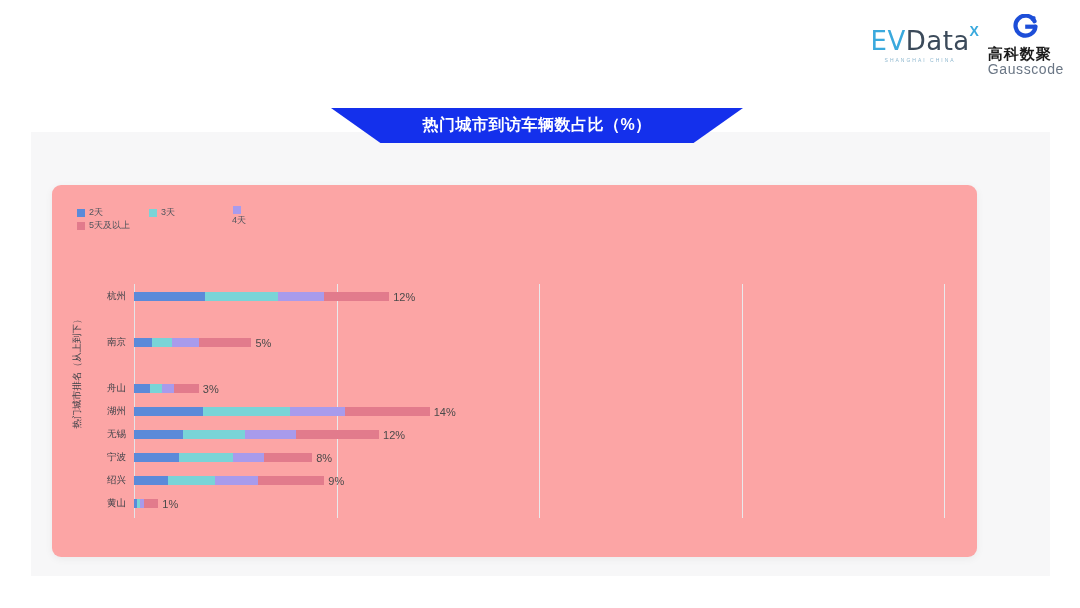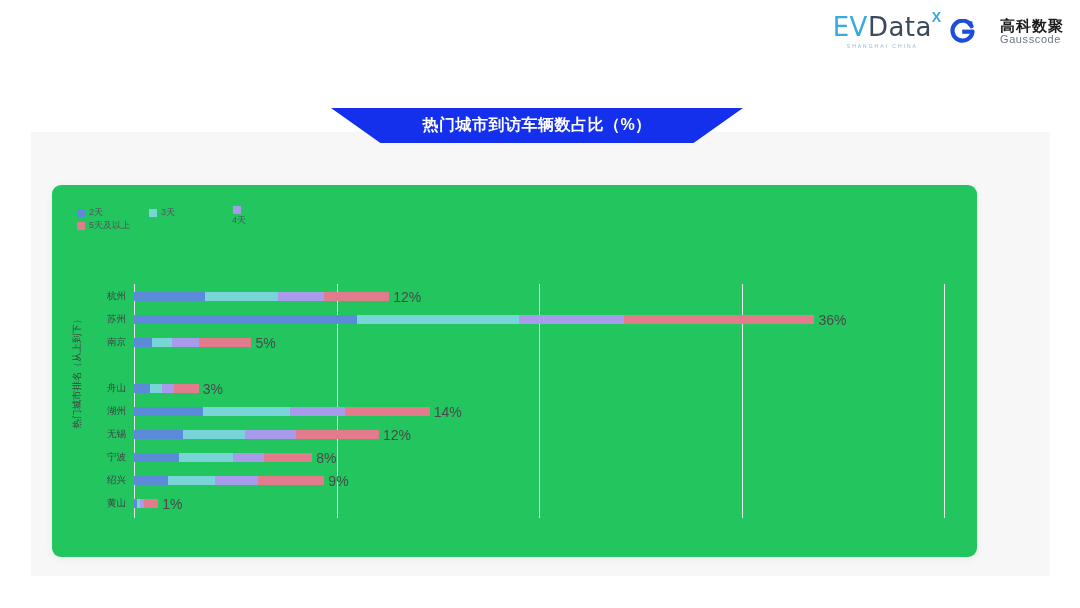--- a/index.html
+++ b/index.html
@@ -52,40 +52,41 @@
   .logo-evdata .sub {
     font-size: 5px;
     letter-spacing: 2px;
     color: #8fb8cf;
     margin-top: 3px;
     text-transform: uppercase;
   }
   .logo-gausscode {
     display: flex;
     align-items: center;
-    gap: 25px;
+    gap: 7px;
+    flex-direction: column;
   }
   .g-mark {
     width: 25px;
     height: 25px;
     position: relative;
   }
   .logo-gausscode .txt {
     display: flex;
     flex-direction: column;
     line-height: 1.05;
   }
   .logo-gausscode .cn {
     font-size: 15px;
     font-weight: 700;
     color: #1a1a1a;
     letter-spacing: 1px;
   }
   .logo-gausscode .en {
-    font-size: 11px;
+    font-size: 14px;
     color: #6a7685;
     letter-spacing: 0.6px;
   }
 
   
   .gray-panel {
     position: absolute;
     left: 31px;
     top: 132px;
     width: 1019px;
@@ -114,21 +115,21 @@
     letter-spacing: 0.5px;
   }
 
   
   .chart-card {
     position: absolute;
     left: 52px;
     top: 185px;
     width: 925px;
     height: 372px;
-    background: #22c55e;
+    background: #fca5a5;
     border-radius: 9px;
     box-shadow: 0 2px 9px rgba(0,0,0,0.055);
   }
 
   
   .legend {
     position: absolute;
     left: 25px;
     top: 21px;
     width: 420px;
@@ -208,21 +209,21 @@
     position: absolute;
     left: 82px;
     height: 9px;
     display: flex;
   }
   .row .bar .seg {
     height: 9px;
   }
   .row .value-label {
     position: absolute;
-    font-size: 14px;
+    font-size: 11px;
     color: #4a4a4a;
     white-space: nowrap;
   }
 </style>
 </head>
 <body>
 
 <div class="logo-bar">
   <div class="logo-evdata">
     <div class="word"><span class="ev">EV</span><span>Data</span></div>
@@ -281,30 +282,20 @@
       <div class="row" style="top: 100px;">
         <div class="cat-label">杭州</div>
         <div class="bar">
           <div class="seg" style="width: 70.875px; background: rgb(91, 138, 217);"></div>
           <div class="seg" style="width: 72.9px; background: rgb(121, 212, 215);"></div>
           <div class="seg" style="width: 46.575px; background: rgb(168, 155, 236);"></div>
           <div class="seg" style="width: 64.8px; background: rgb(226, 123, 140);"></div>
         </div>
         <div class="value-label" style="left: 341.15px;">12%</div>
       </div>
-      <div class="row" style="top: 123px;">
-        <div class="cat-label">苏州</div>
-        <div class="bar">
-          <div class="seg" style="width: 222.75px; background: rgb(91, 138, 217);"></div>
-          <div class="seg" style="width: 162px; background: rgb(121, 212, 215);"></div>
-          <div class="seg" style="width: 105.3px; background: rgb(168, 155, 236);"></div>
-          <div class="seg" style="width: 190.35px; background: rgb(226, 123, 140);"></div>
-        </div>
-        <div class="value-label" style="left: 766.4px;">36%</div>
-      </div>
       <div class="row" style="top: 146px;">
         <div class="cat-label">南京</div>
         <div class="bar">
           <div class="seg" style="width: 18.225px; background: rgb(91, 138, 217);"></div>
           <div class="seg" style="width: 20.25px; background: rgb(121, 212, 215);"></div>
           <div class="seg" style="width: 26.325px; background: rgb(168, 155, 236);"></div>
           <div class="seg" style="width: 52.65px; background: rgb(226, 123, 140);"></div>
         </div>
         <div class="value-label" style="left: 203.45px;">5%</div>
       </div>

